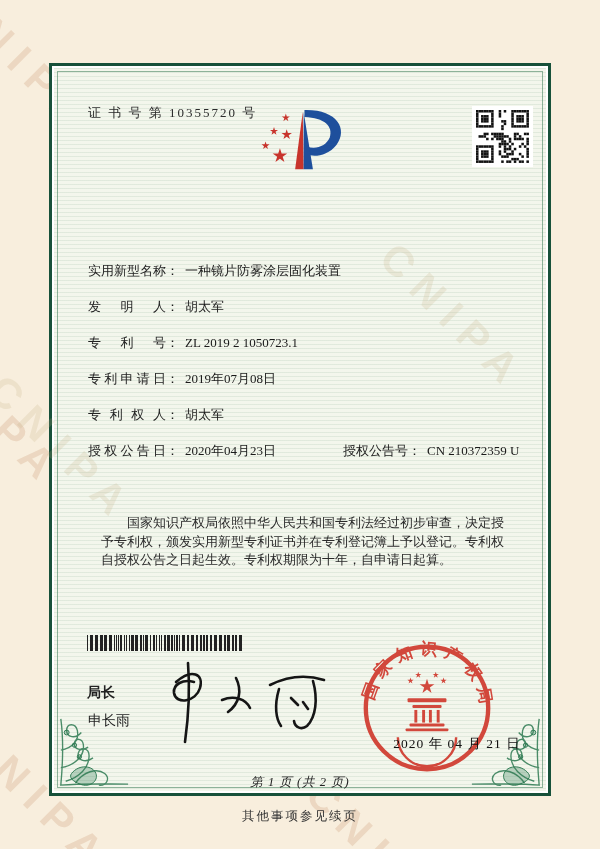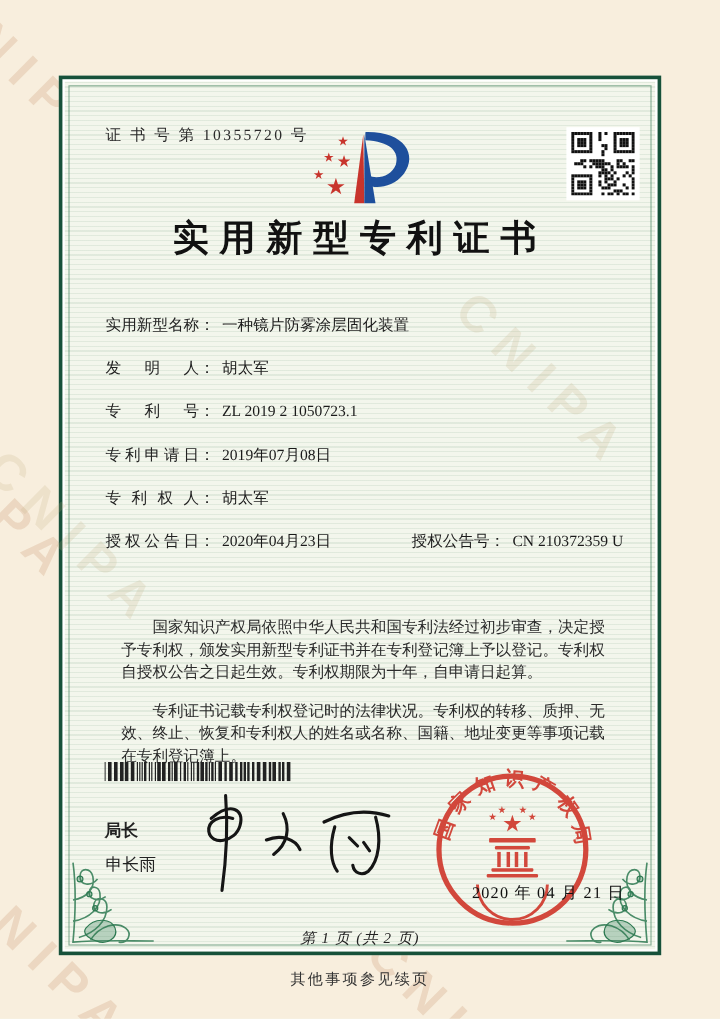--- a/index.html
+++ b/index.html
@@ -333,21 +333,20 @@
     <polygon points="61,8 61,76 72,76" fill="#1e4f9c"></polygon>
     <g fill="#c8342c">
       <use href="#star" transform="translate(40,15) scale(5)"></use>
       <use href="#star" transform="translate(26,31) scale(5)"></use>
       <use href="#star" transform="translate(41,35) scale(6.5)"></use>
       <use href="#star" transform="translate(16,48) scale(5)"></use>
       <use href="#star" transform="translate(33,60) scale(9)"></use>
     </g>
   </svg>
 
-  <div class="title">实用新型专利证书</div>
 
   <div class="fields">
     <div class="row">
       <span class="lbl">实用新型名称</span><span>：</span><span class="val">一种镜片防雾涂层固化装置</span>
     </div>
     <div class="row">
       <span class="lbl">发明人</span><span>：</span><span class="val">胡太军</span>
     </div>
     <div class="row">
       <span class="lbl">专利号</span><span>：</span><span class="val">ZL 2019 2 1050723.1</span>
@@ -361,21 +360,20 @@
     <div class="row">
       <span class="lbl">授权公告日</span><span>：</span><span class="val">2020年04月23日</span>
       <span class="pair2">
         <span>授权公告号</span><span>：</span><span class="val">CN 210372359 U</span>
       </span>
     </div>
   </div>
 
   <div class="paras">
     <p>国家知识产权局依照中华人民共和国专利法经过初步审查，决定授予专利权，颁发实用新型专利证书并在专利登记簿上予以登记。专利权自授权公告之日起生效。专利权期限为十年，自申请日起算。</p>
-    <p>专利证书记载专利权登记时的法律状况。专利权的转移、质押、无效、终止、恢复和专利权人的姓名或名称、国籍、地址变更等事项记载在专利登记簿上。</p>
   </div>
 
   <div class="barcode">
     <svg width="160" height="16" viewBox="0 0 160 16" fill="#222">
         <rect x="0" y="0" width="1" height="16"></rect>
         <rect x="3" y="0" width="3" height="16"></rect>
         <rect x="8" y="0" width="3" height="16"></rect>
         <rect x="13" y="0" width="3" height="16"></rect>
         <rect x="17" y="0" width="3" height="16"></rect>
         <rect x="22" y="0" width="3" height="16"></rect>

